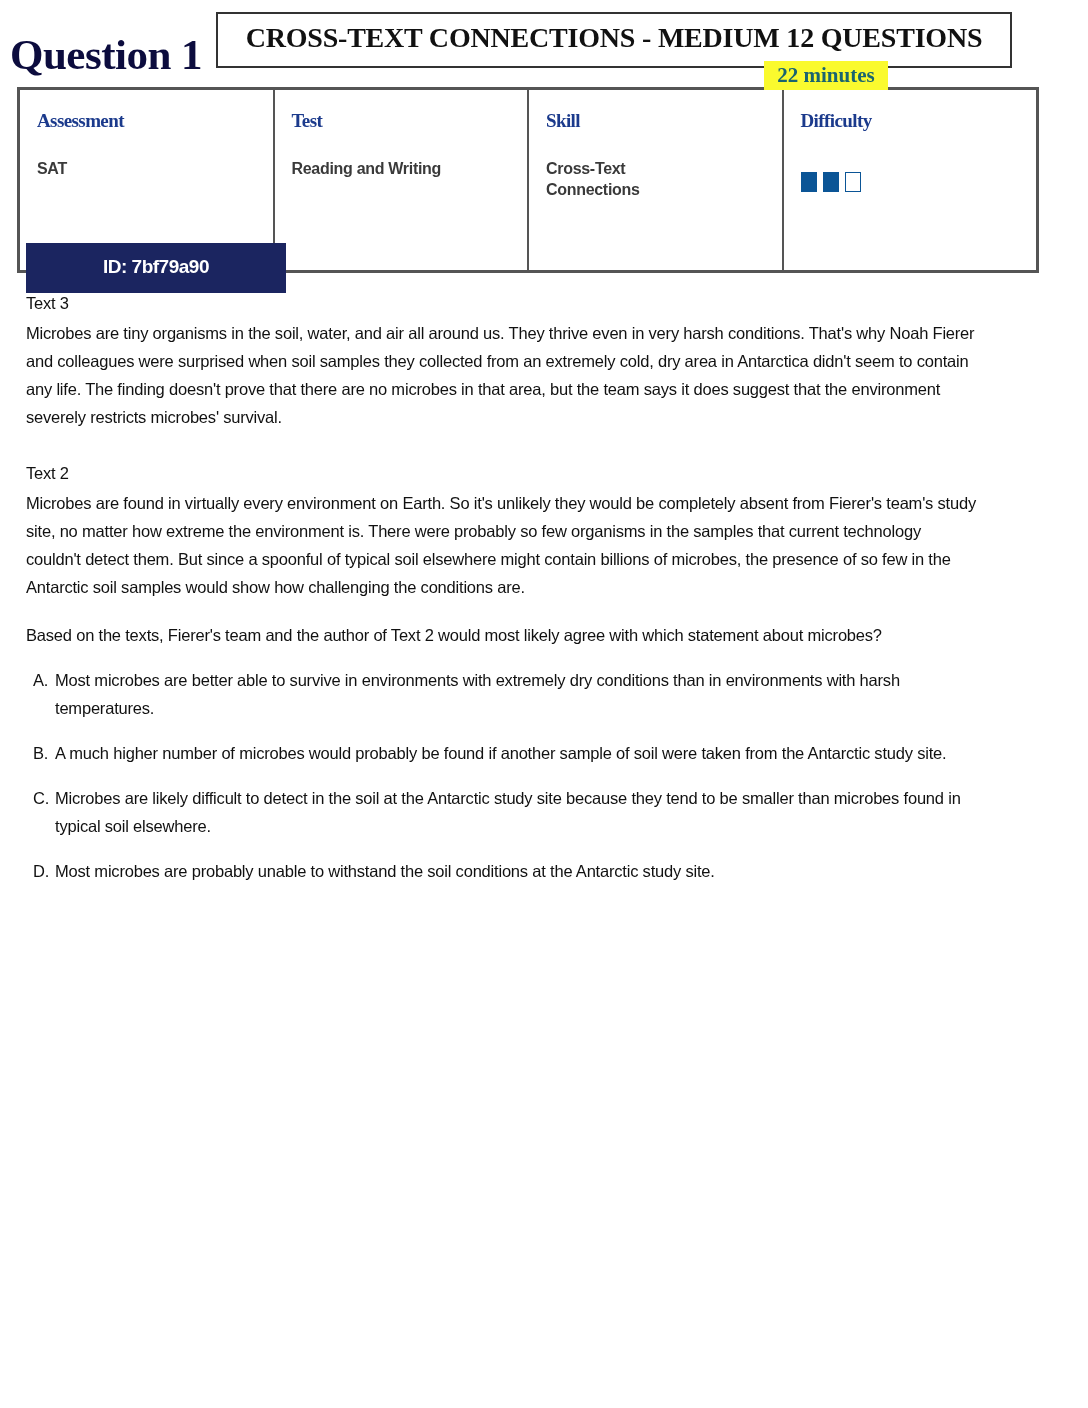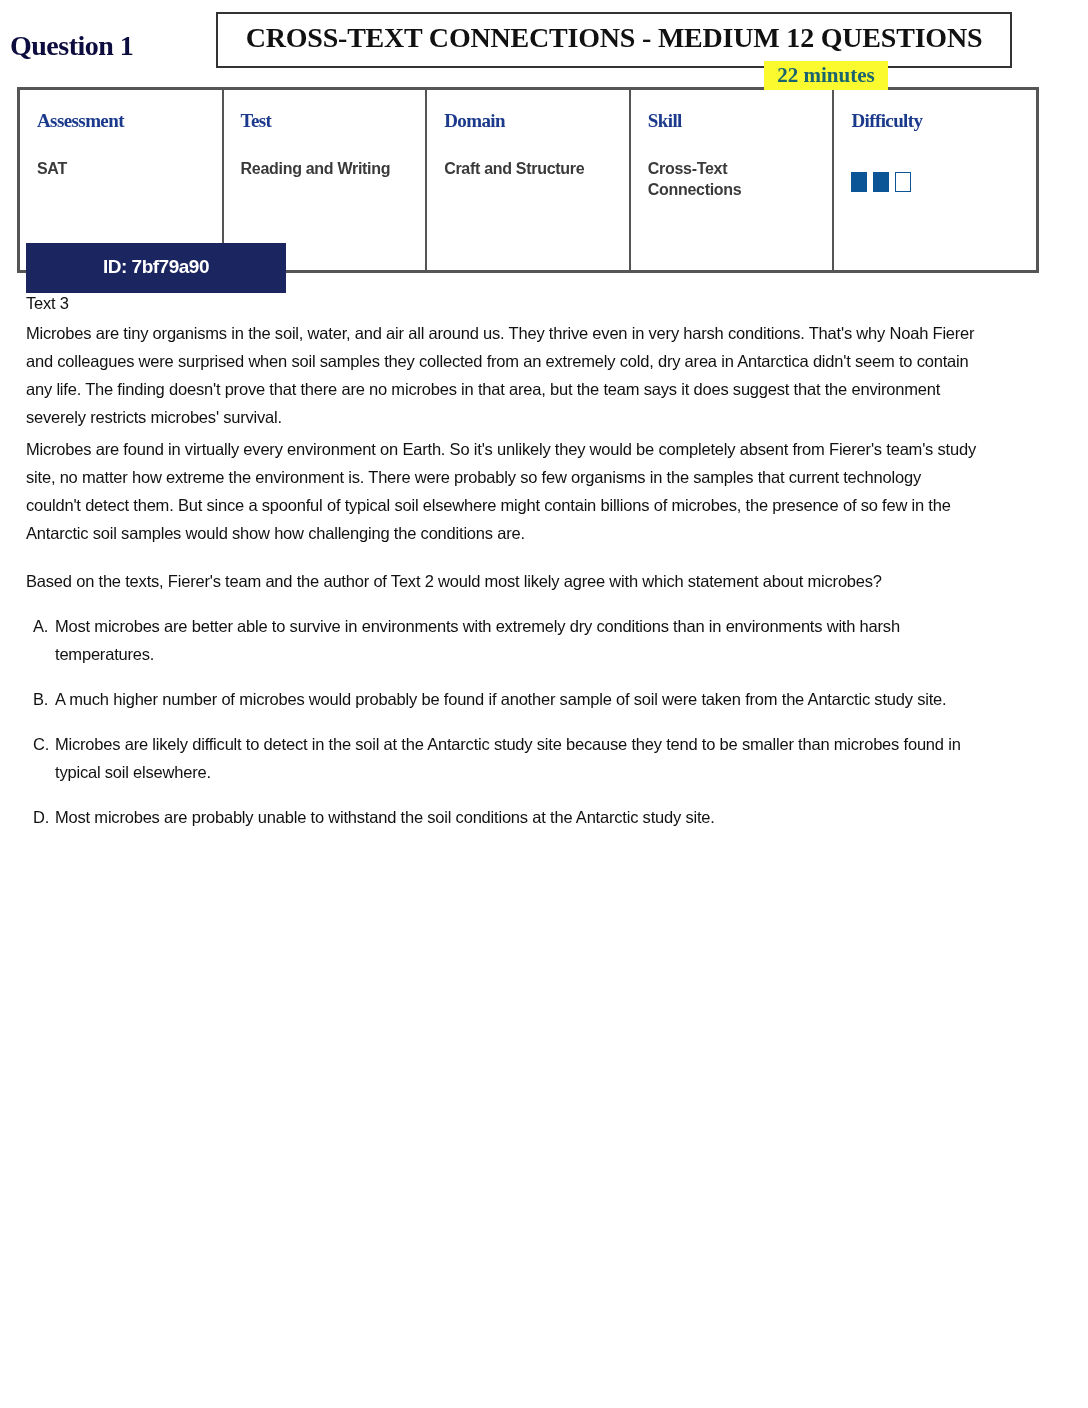--- a/index.html
+++ b/index.html
@@ -14,21 +14,21 @@
       overflow: hidden;
       font-family: "Liberation Sans", sans-serif;
       color: #111111;
     }
     .question-number {
       position: absolute;
       left: 10px;
       top: 30px;
       font-family: "Liberation Serif", serif;
       font-weight: bold;
-      font-size: 28px;
+      font-size: 43px;
       color: #0c0c3e;
       letter-spacing: -0.5px;
     }
     .title-box {
       position: absolute;
       left: 216px;
       top: 12px;
       width: 796px;
       height: 56px;
       border: 2px solid #333333;
@@ -179,44 +179,41 @@
 
 <div class="meta-table">
   <div class="meta-cell assessment">
     <span class="meta-label">Assessment</span>
     <span class="meta-value">SAT</span>
   </div>
   <div class="meta-cell test">
     <span class="meta-label">Test</span>
     <span class="meta-value">Reading and Writing</span>
   </div>
-  <div class="meta-cell domain">
-    <span class="meta-label">Domain</span>
-    <span class="meta-value">Craft and Structure</span>
-  </div>
   <div class="meta-cell skill">
     <span class="meta-label">Skill</span>
     <span class="meta-value">Cross-Text Connections</span>
   </div>
   <div class="meta-cell difficulty">
     <span class="meta-label">Difficulty</span>
     <div class="difficulty-bars" id="difficulty-bars">
         <span class="diff-box filled"></span>
         <span class="diff-box filled"></span>
         <span class="diff-box"></span>
       </div>
   </div>
 </div>
 
 <div class="id-banner">ID: 7bf79a90</div>
 
 <div class="content">
   <span class="text-label">Text 3</span>
   <p class="passage">Microbes are tiny organisms in the soil, water, and air all around us. They thrive even in very harsh conditions. That's why Noah Fierer and colleagues were surprised when soil samples they collected from an extremely cold, dry area in Antarctica didn't seem to contain any life. The finding doesn't prove that there are no microbes in that area, but the team says it does suggest that the environment severely restricts microbes' survival.</p>
 
+  <span class="text-label text2-label">Text 2</span>
   <p class="passage">Microbes are found in virtually every environment on Earth. So it's unlikely they would be completely absent from Fierer's team's study site, no matter how extreme the environment is. There were probably so few organisms in the samples that current technology couldn't detect them. But since a spoonful of typical soil elsewhere might contain billions of microbes, the presence of so few in the Antarctic soil samples would show how challenging the conditions are.</p>
 
   <p class="question-stem">Based on the texts, Fierer's team and the author of Text 2 would most likely agree with which statement about microbes?</p>
 
   <ul class="choices">
     <li class="choice">
       <span class="choice-letter">A.</span>
       <span class="choice-text">Most microbes are better able to survive in environments with extremely dry conditions than in environments with harsh temperatures.</span>
     </li>
     <li class="choice">

